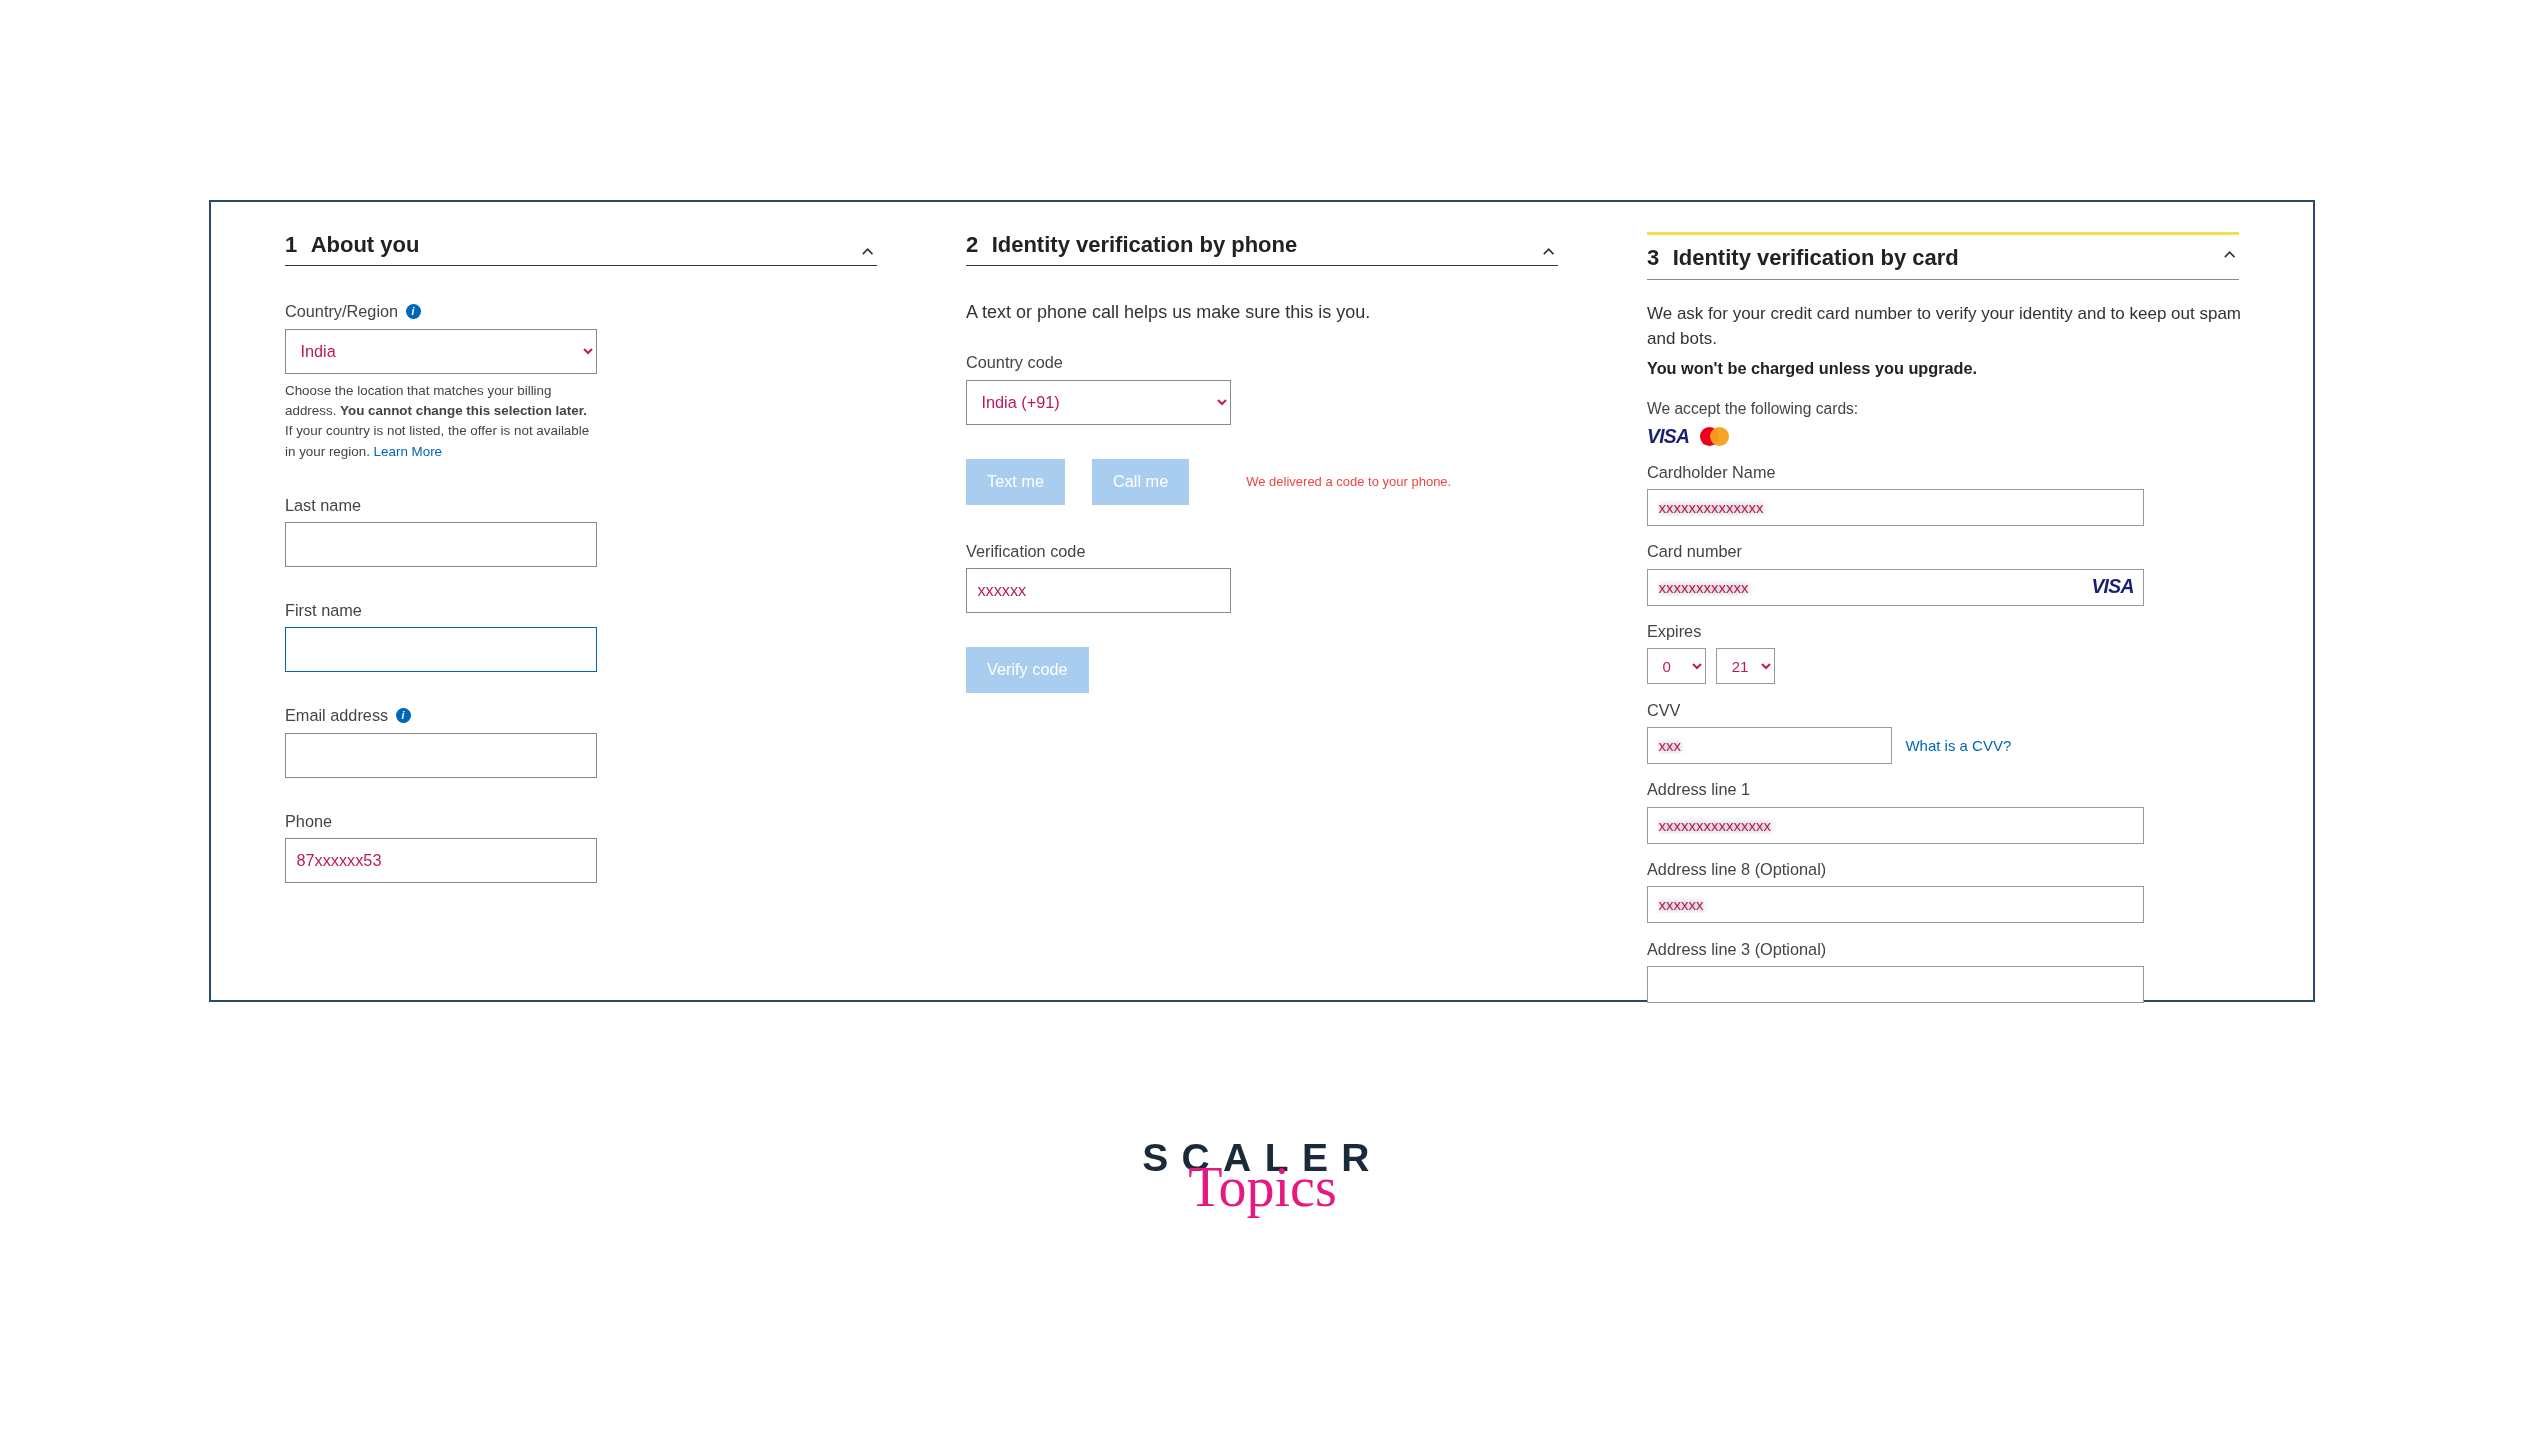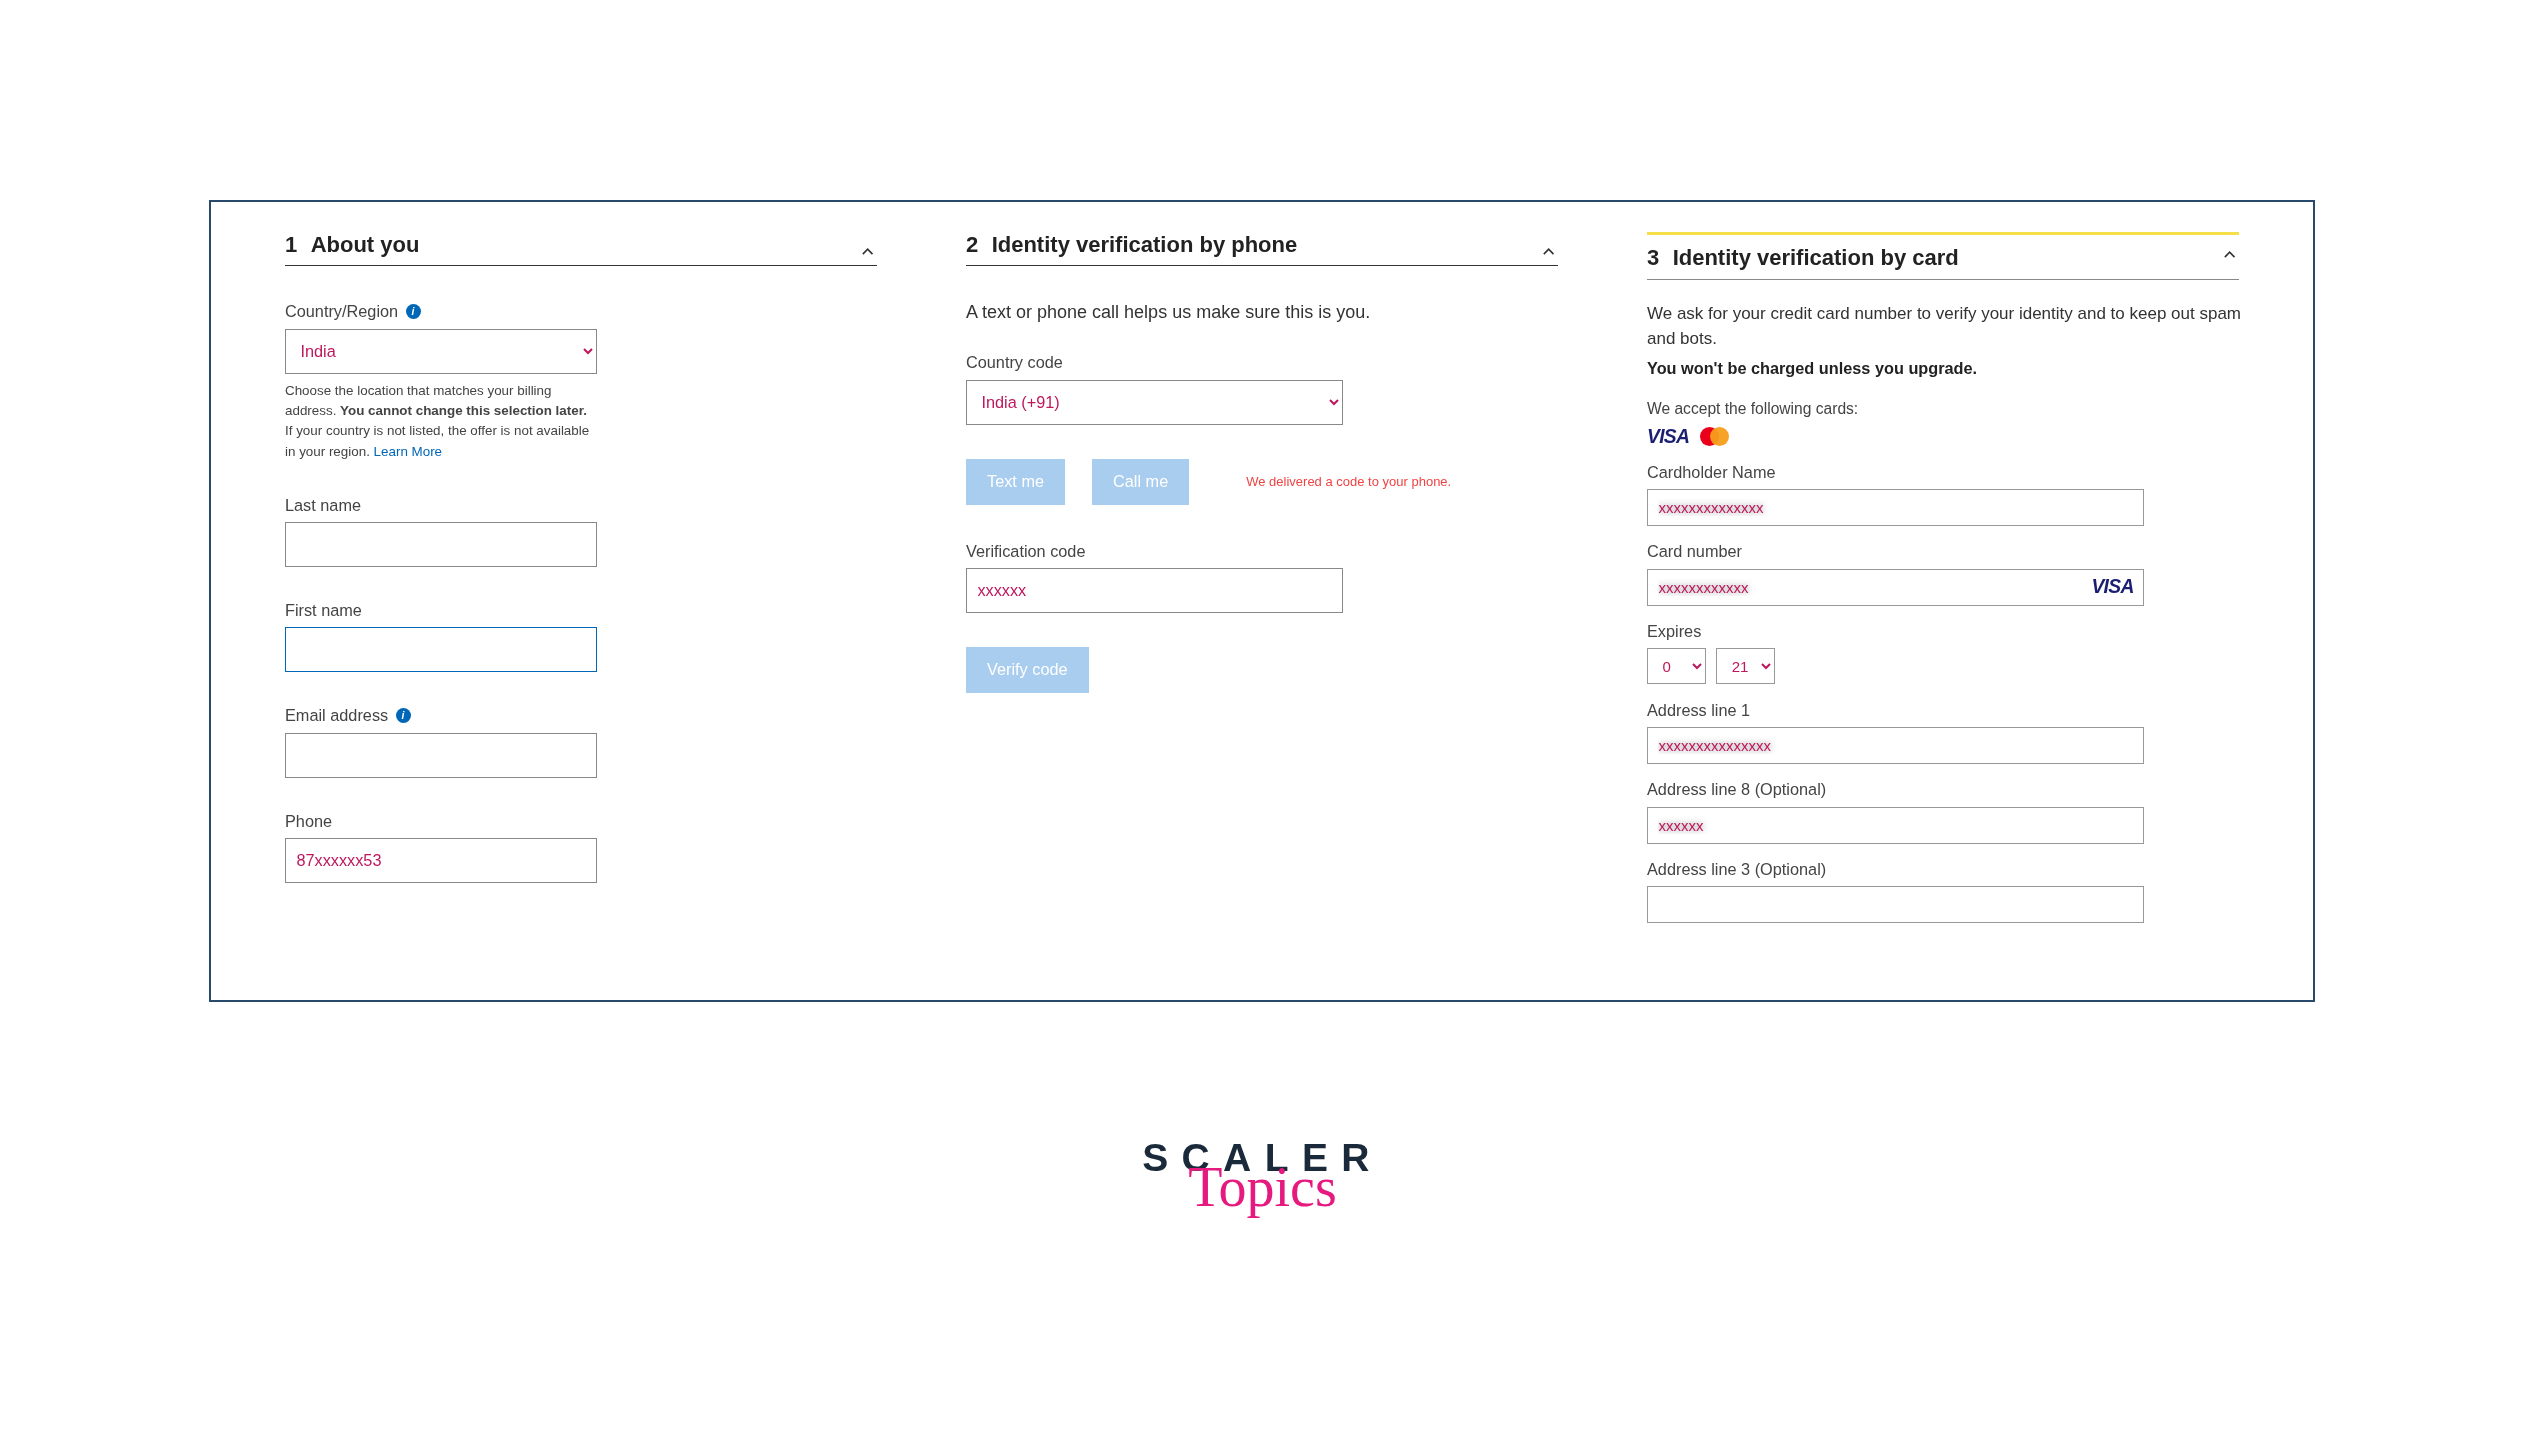--- a/index.html
+++ b/index.html
@@ -86,21 +86,21 @@
     width: 100%;
     height: 45px;
     border: 1.5px solid #888;
     font-size: 16.3px;
     padding: 0 10.4px;
     background: #fff;
     color: #be185d;
   }
   .col1 select, .col1 input { width: 312px; }
   .col1 input.focused { border: 1.5px solid #0067b8; }
-  .col2 select, .col2 input { width: 377px; }
+  .col2 select, .col2 input { width: 265px; }
   .helper {
     font-size: 13.4px;
     color: #444;
     line-height: 1.5;
     width: 312px;
     margin-top: 7.4px;
   }
   .helper b { font-weight: 700; }
   .helper a { color: #0067b8; text-decoration: none; }
   .intro2 {
@@ -316,20 +316,27 @@
       </div>
 
       <div class="field-block tight">
         <div class="label">Expires</div>
         <div class="expire-row">
           <select><option>0</option></select>
           <select><option>21</option></select>
         </div>
       </div>
 
+      <div class="field-block tight">
+        <div class="label">CVV</div>
+        <div class="cvv-row">
+          <input type="text" class="blur" value="xxx" style="">
+          <a href="#" class="cvv-link">What is a CVV?</a>
+        </div>
+      </div>
 
       <div class="field-block tight">
         <div class="label">Address line 1</div>
         <input type="text" class="blur" value="xxxxxxxxxxxxxxx" style="">
       </div>
 
       <div class="field-block tight">
         <div class="label">Address line 8 (Optional)</div>
         <input type="text" class="blur" value="xxxxxx" style="">
       </div>

